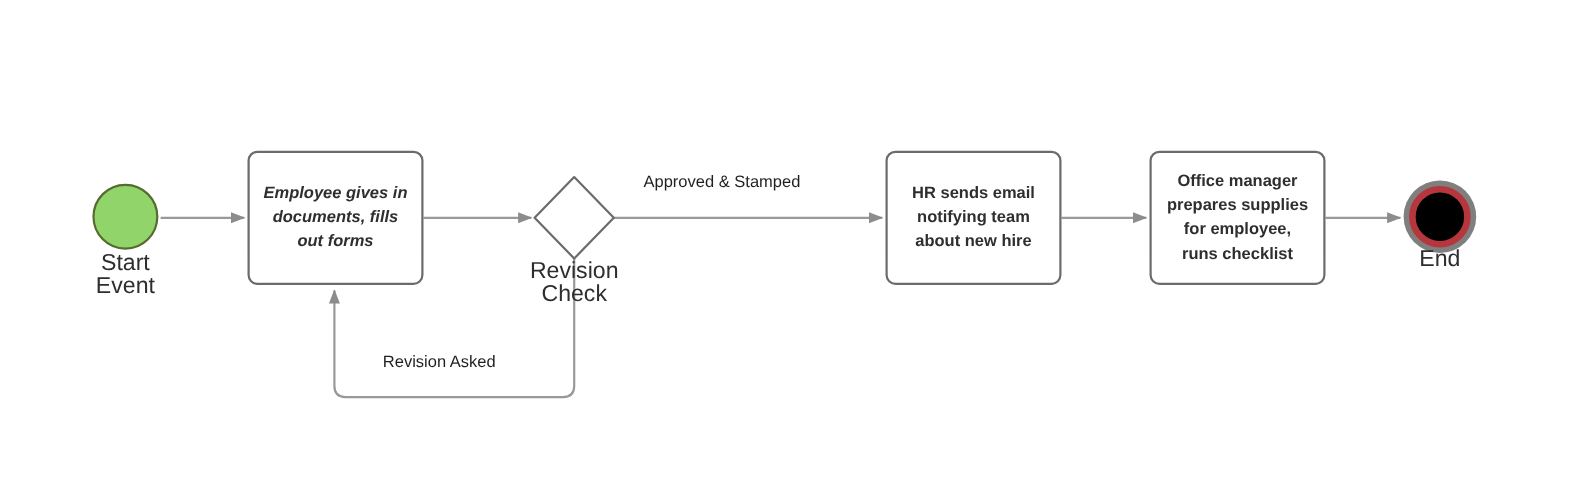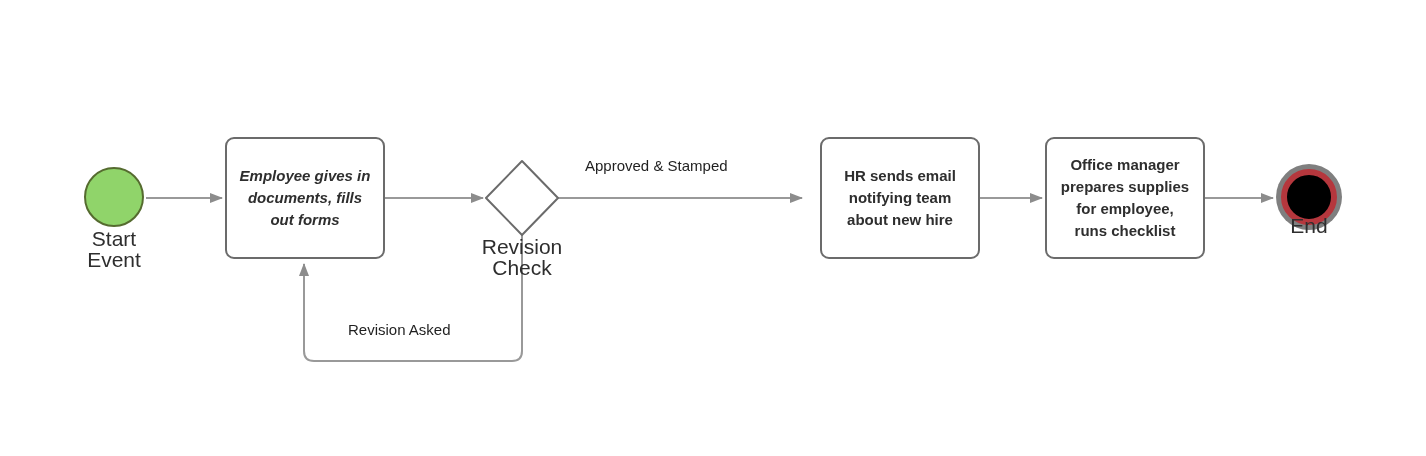--- a/index.html
+++ b/index.html
@@ -71,34 +71,34 @@
     justify-content: center;
     text-align: center;
     font-size: 15px;
     font-weight: bold;
     line-height: 22px;
     color: var(--node-text, #2e2e2e);
     white-space: pre-line;
     padding: 2px;
   }
   .task1 { left: 225px; font-style: italic; }
-  .task2 { left: 805px; margin-left: 15px; }
+  .task2 { left: 805px; }
   .task3 { left: 1045px; }
   .label {
     position: absolute;
     text-align: center;
     font-size: 21px;
     font-weight: normal;
     line-height: 21px;
     color: var(--node-text, #2e2e2e);
     white-space: pre-line;
   }
   .start-label { left: 64px; top: 228px; width: 100px; }
   .gateway-label { left: 462px; top: 236px; width: 120px; }
-  .end-label { left: 1269px; top: 215px; width: 80px; }
+  .end-label { left: 1269px; top: 225px; width: 80px; }
   .edge-label {
     position: absolute;
     text-align: left;
     font-size: 15px;
     font-weight: normal;
     line-height: 19px;
     color: var(--edge-text, #1f1f1f);
     white-space: pre-line;
   }
   .approved-label { left: 585px; top: 156px; width: 190px; }

